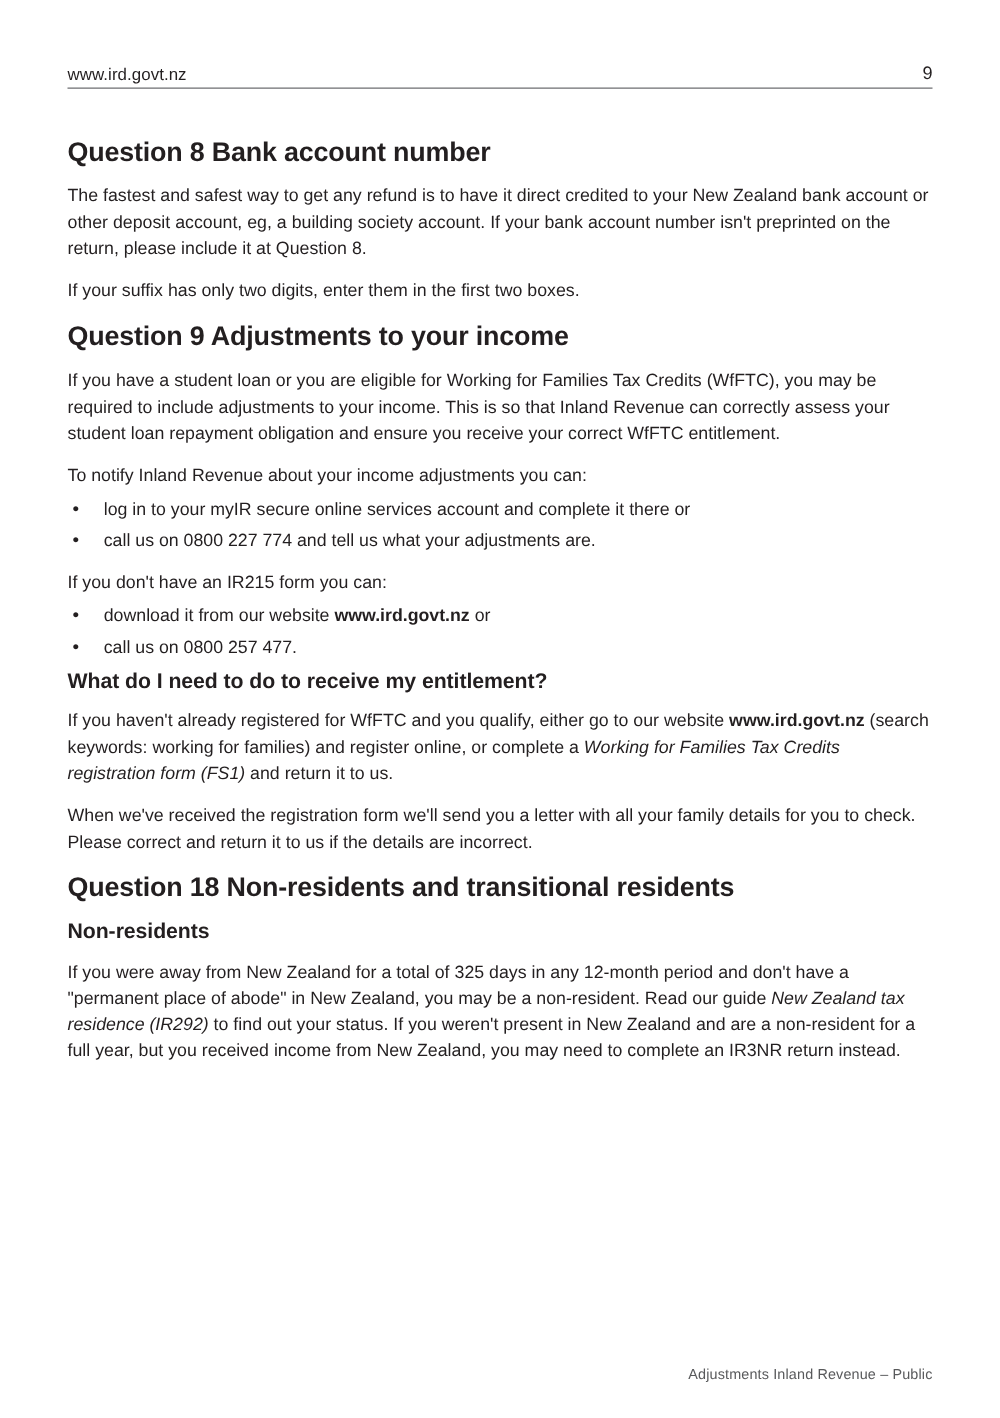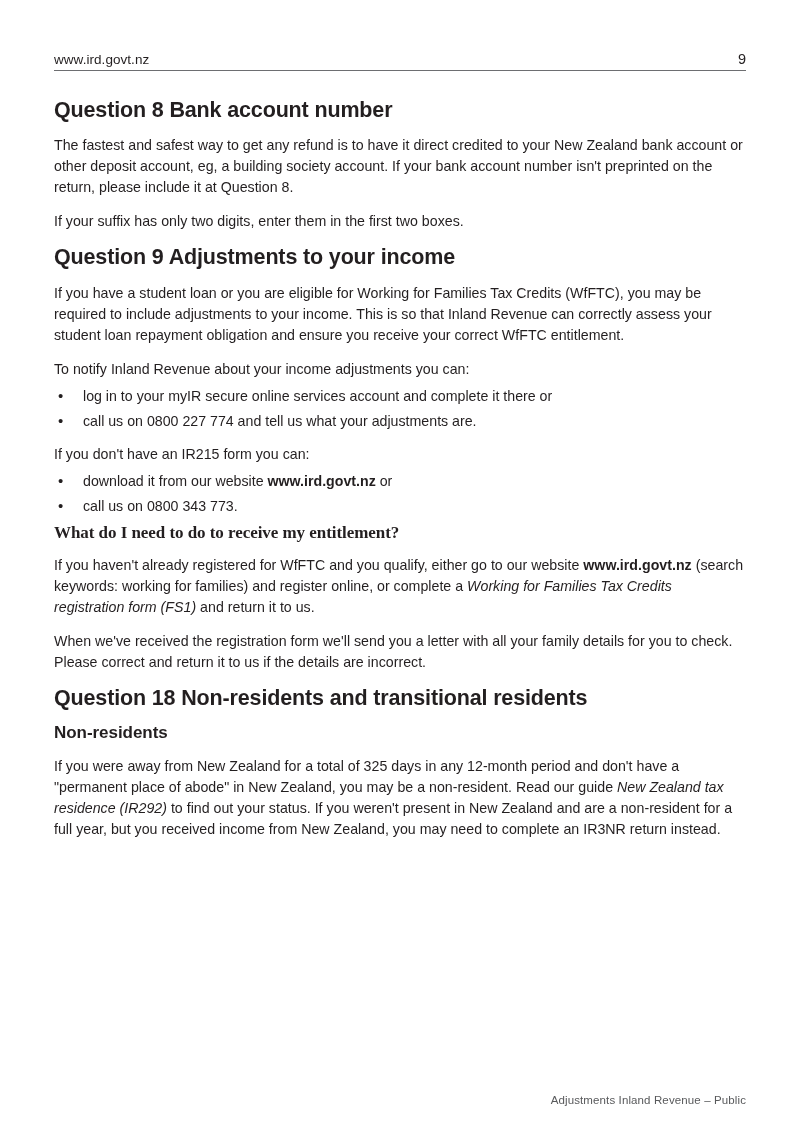--- a/index.html
+++ b/index.html
@@ -53,21 +53,21 @@
     position: absolute;
     left: 54px;
     top: 98px;
     width: 692px;
   }
 
   h1.q {
     font-size: 21.5px;
     font-weight: bold;
     letter-spacing: -0.15px;
-    margin: 0 0 12px 0;
+    margin: 12px 0 12px 0;
     line-height: 1.18;
     color: #231f20;
   }
   h2.sub {
     font-size: 17px;
     font-weight: bold;
     letter-spacing: -0.05px;
     margin: 0 0 8px 0;
     line-height: 1.2;
     color: #231f20;
@@ -97,21 +97,21 @@
   }
   ul.bullets li::before {
     content: "\2022";
     position: absolute;
     left: 4px;
     top: -0.5px;
     font-size: 15px;
     color: #231f20;
   }
   .sp-h1-before { margin-top: 26px; }
-  .sp-h2-before { margin-top: 19px; font-family: Liberation Serif, serif; }
+  .sp-h2-before { margin-top: 19px; }
   .sp-after-list { margin-top: 2px; }
 
   b, strong { font-weight: bold; }
   i, em { font-style: italic; }
 
   
   .footer {
     position: absolute;
     left: 54px;
     top: 1094px;
@@ -144,21 +144,21 @@
 
     <ul class="bullets">
       <li>log in to your myIR secure online services account and complete it there or</li>
       <li>call us on 0800 227 774 and tell us what your adjustments are.</li>
     </ul>
 
     <p class="body tight sp-after-list">If you don't have an IR215 form you can:</p>
 
     <ul class="bullets">
       <li><span>download it from our website </span><b>www.ird.govt.nz</b><span> or</span></li>
-      <li>call us on 0800 343 773.</li>
+      <li>call us on 0800 257 477.</li>
     </ul>
 
     <h2 class="sub sp-h2-before">What do I need to do to receive my entitlement?</h2>
     <p class="body"><span>If you haven't already registered for WfFTC and you qualify, either go to our website </span><b>www.ird.govt.nz</b><span> (search keywords: working for families) and register online, or complete a </span><i>Working for Families Tax Credits registration form (FS1)</i><span> and return it to us.</span></p>
     <p class="body">When we've received the registration form we'll send you a letter with all your family details for you to check. Please correct and return it to us if the details are incorrect.</p>
 
     <h1 class="q sp-h1-before">Question 18 Non-residents and transitional residents</h1>
     <h2 class="sub">Non-residents</h2>
     <p class="body"><span>If you were away from New Zealand for a total of 325 days in any 12-month period and don't have a "permanent place of abode" in New Zealand, you may be a non-resident. Read our guide </span><i>New Zealand tax residence (IR292)</i><span> to find out your status. If you weren't present in New Zealand and are a non-resident for a full year, but you received income from New Zealand, you may need to complete an IR3NR return instead.</span></p>
 

